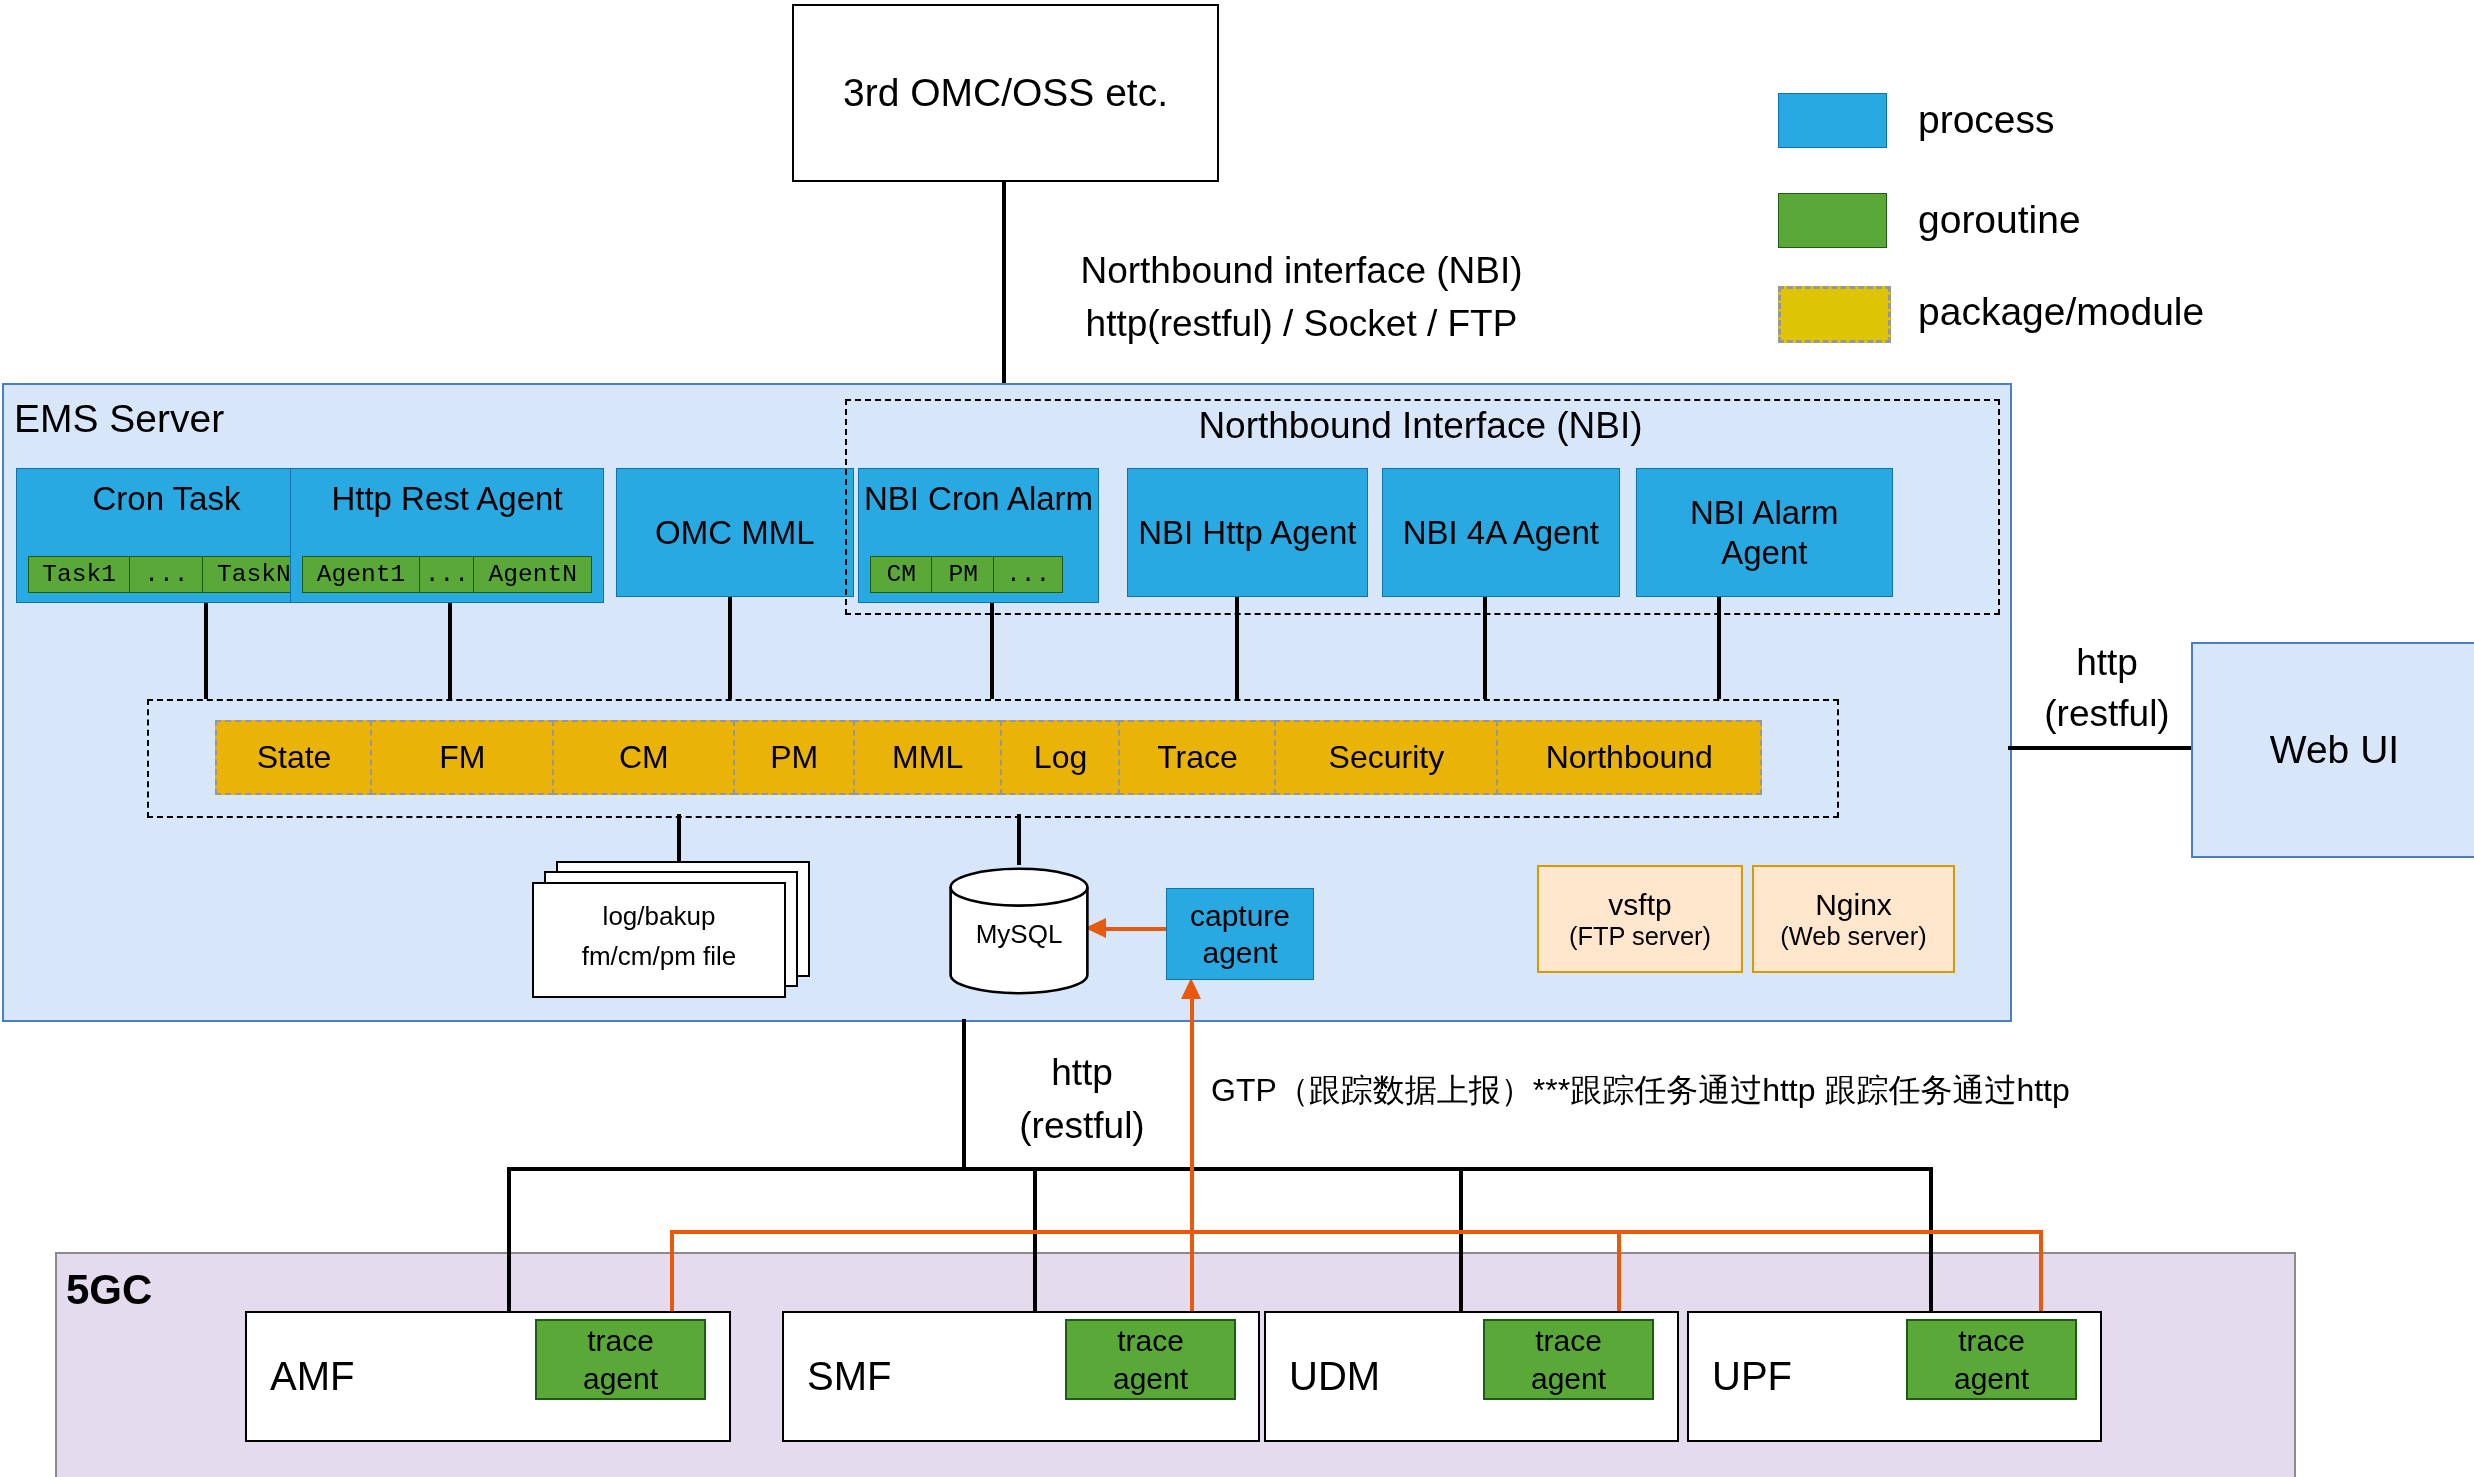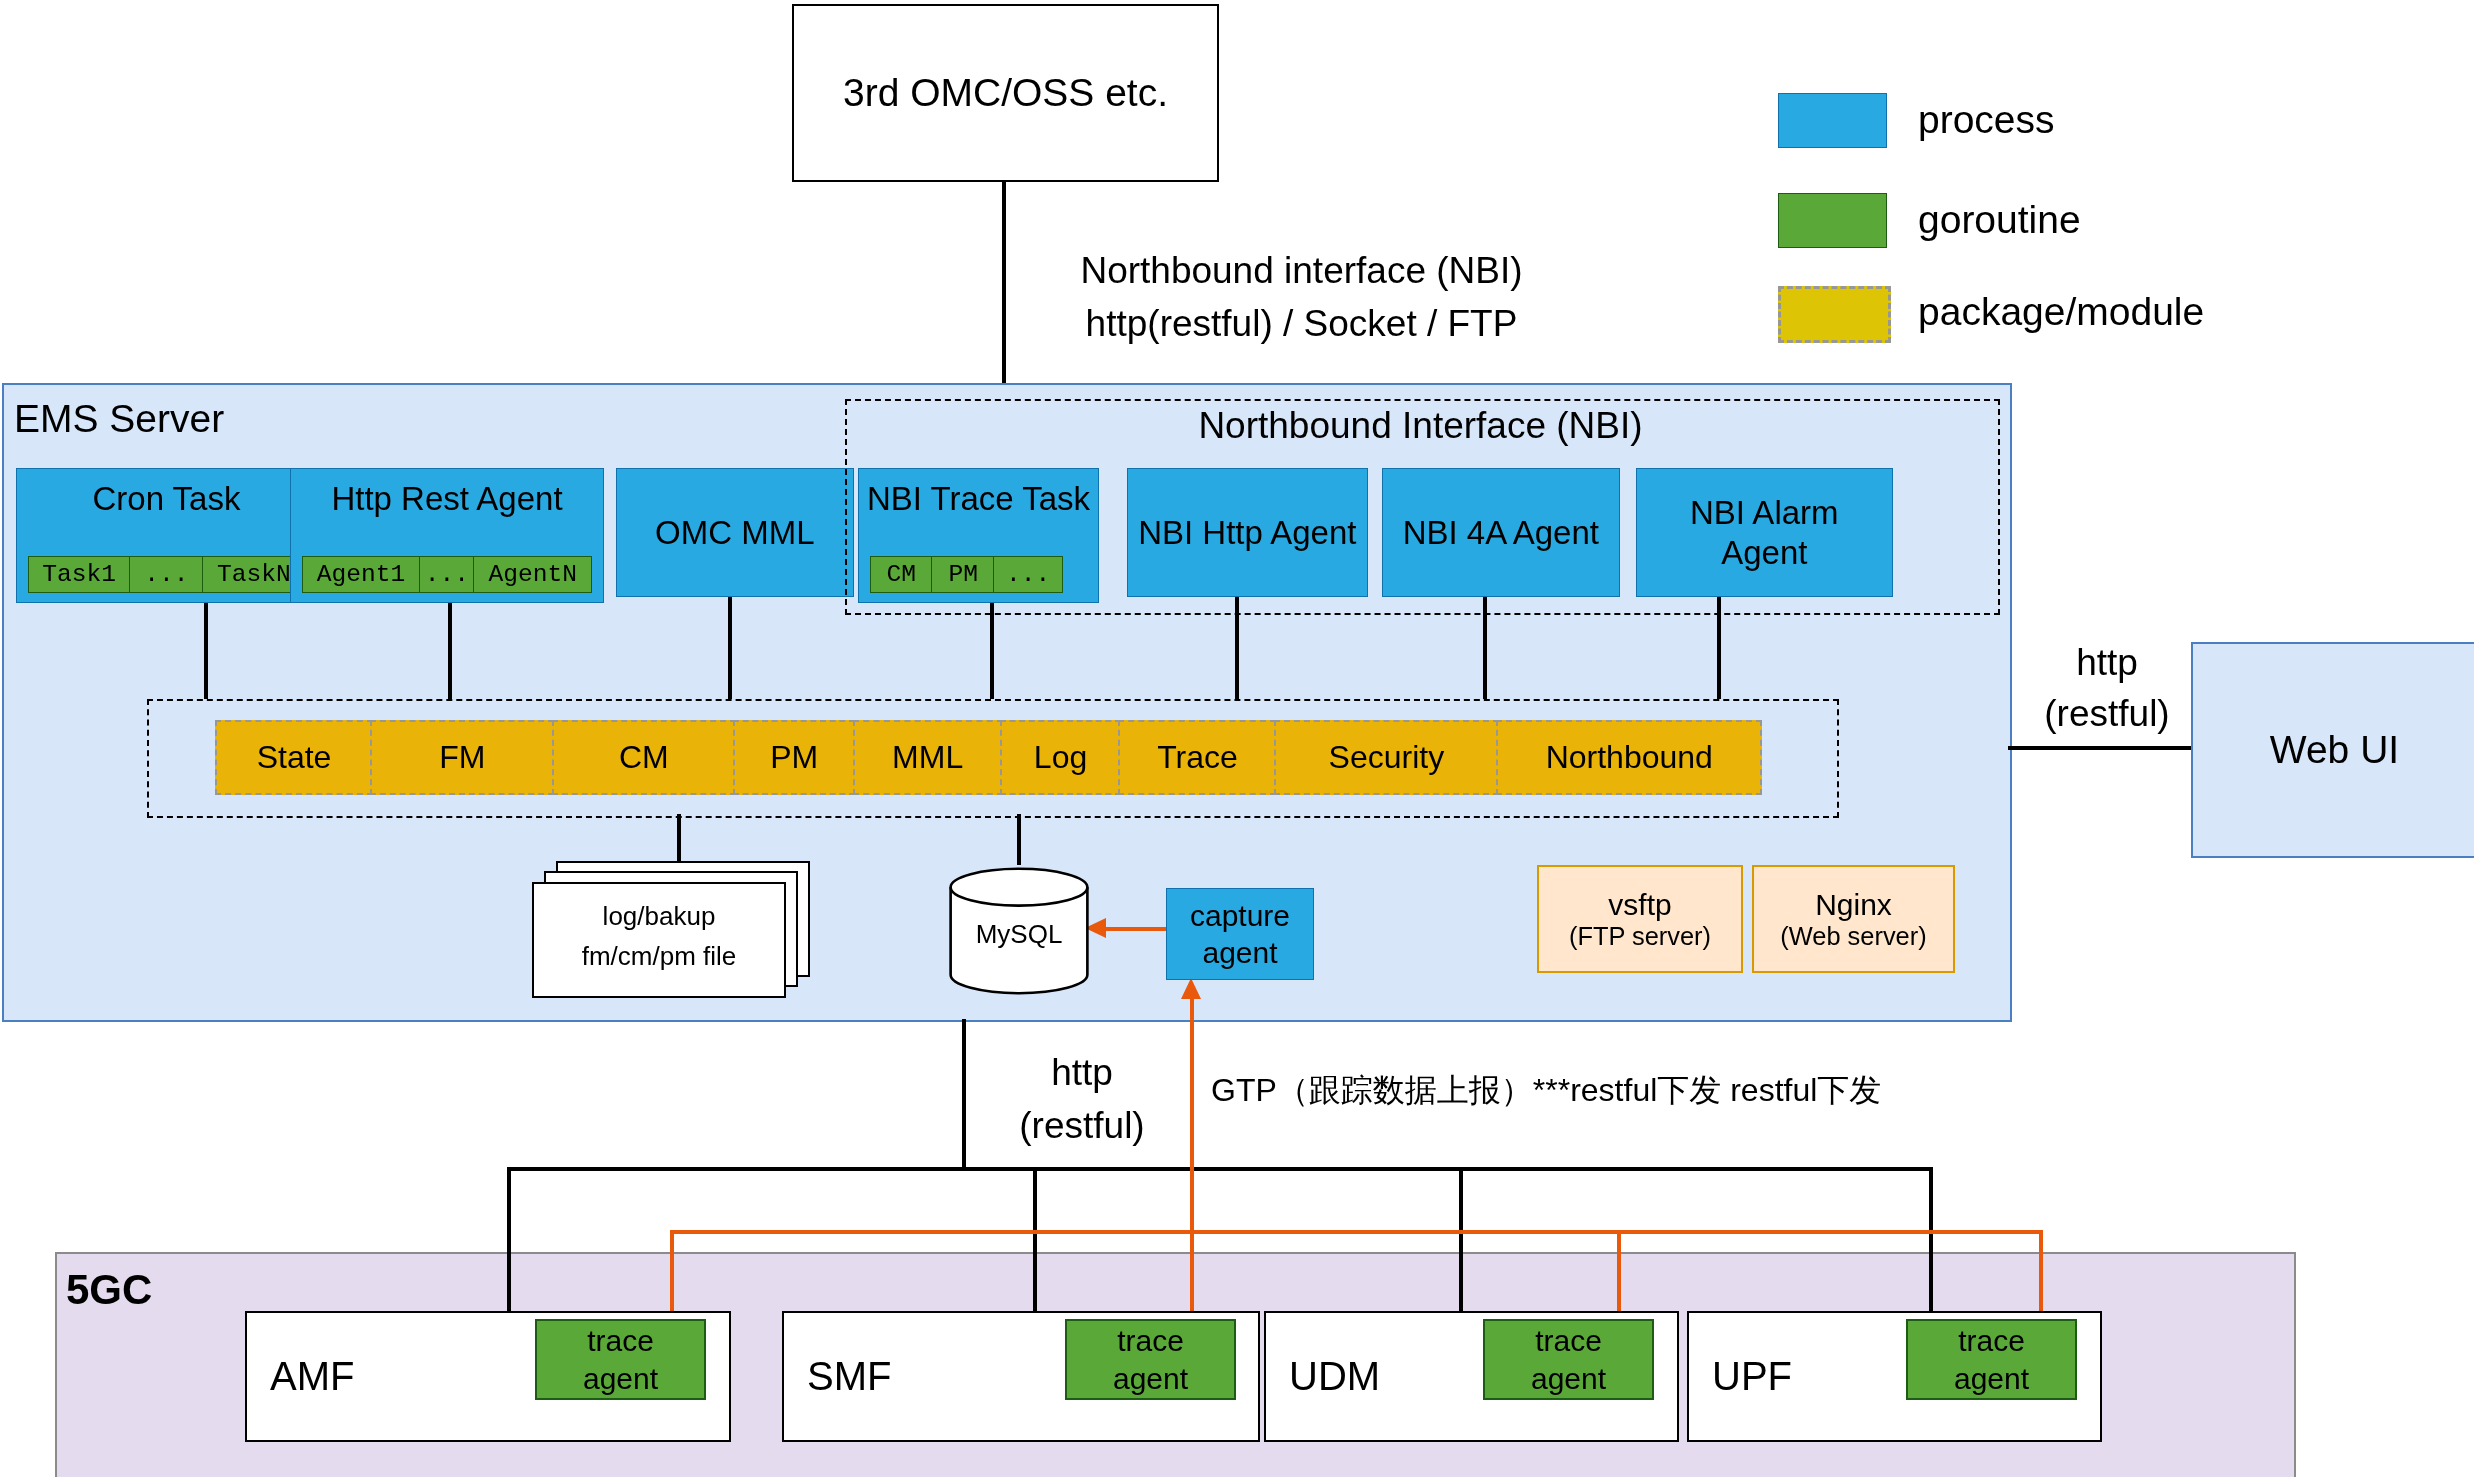--- a/index.html
+++ b/index.html
@@ -101,21 +101,21 @@
   </div>
 
   <div class="cbox proc plainproc" style="left:616px;top:468px;width:218px;height:127px;">
     <span>OMC MML</span>
   </div>
 
   <div class="dashedbox" style="left:845px;top:399px;width:1151px;height:212px;"></div>
   <div class="lbl" style="left:845px;top:405px;width:1151px;font-size:37px;">Northbound Interface (NBI)</div>
 
   <div class="cbox proc" style="left:858px;top:468px;width:239px;height:133px;">
-    <div class="proc-title">NBI Trace Task</div>
+    <div class="proc-title">NBI Cron Alarm</div>
     <div class="chiprow" style="right:35px;">
       <div class="chip" style="flex:1;">CM</div>
       <div class="chip" style="flex:1;">PM</div>
       <div class="chip" style="flex:1.1;">...</div>
     </div>
   </div>
 
   <div class="cbox proc plainproc" style="left:1127px;top:468px;width:221px;height:127px;">
     <span>NBI Http Agent</span>
   </div>
@@ -174,21 +174,21 @@
     <div>(restful)</div>
   </div>
   <div class="cbox" style="left:2191px;top:642px;width:283px;height:212px;background:#d7e6f9;border:2.6px solid #4a7fc1;font-size:39px;">
     <span>Web UI</span>
   </div>
 
   <div class="lbl" style="left:990px;top:1046px;width:184px;font-size:37px;line-height:53px;">
     <div>http</div>
     <div>(restful)</div>
   </div>
-  <div class="lbl" style="left:1211px;top:1069px;font-size:32px;white-space:nowrap;text-align:left;">GTP（跟踪数据上报）***restful下发 restful下发</div>
+  <div class="lbl" style="left:1211px;top:1069px;font-size:32px;white-space:nowrap;text-align:left;">GTP（跟踪数据上报）***跟踪任务通过http 跟踪任务通过http</div>
 
   <div class="lbl" style="left:66px;top:1266px;font-size:42px;font-weight:bold;text-align:left;">5GC</div>
 
   <div class="nf" style="left:245px;top:1311px;width:459px;height:127px;">
     <span>AMF</span>
   </div>
   <div class="nf" style="left:782px;top:1311px;width:451px;height:127px;">
     <span>SMF</span>
   </div>
   <div class="nf" style="left:1264px;top:1311px;width:388px;height:127px;">

